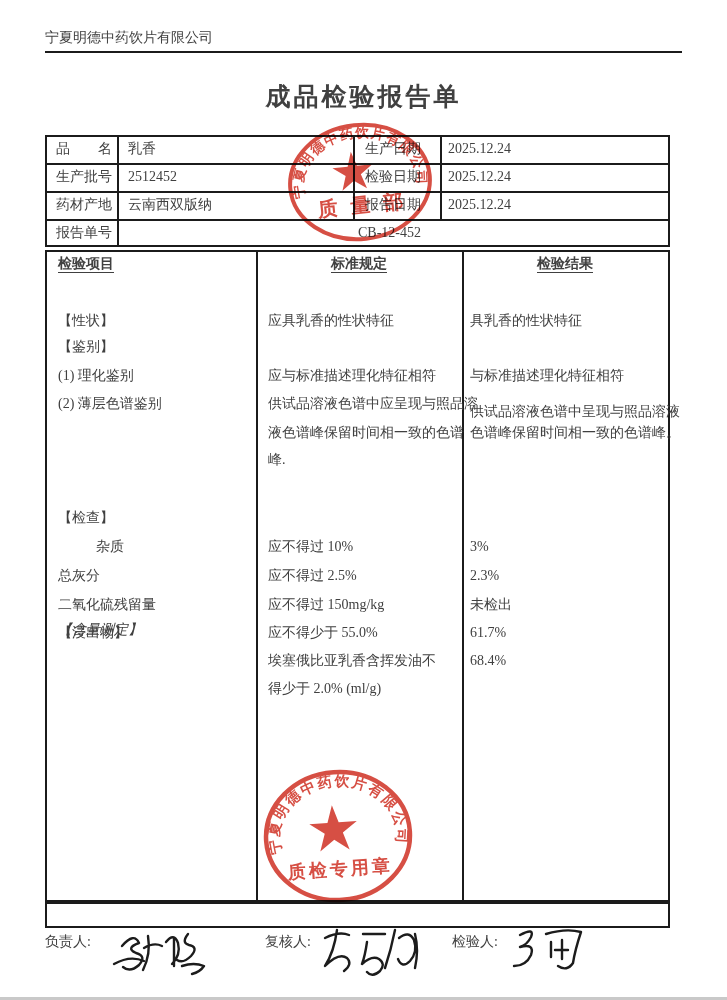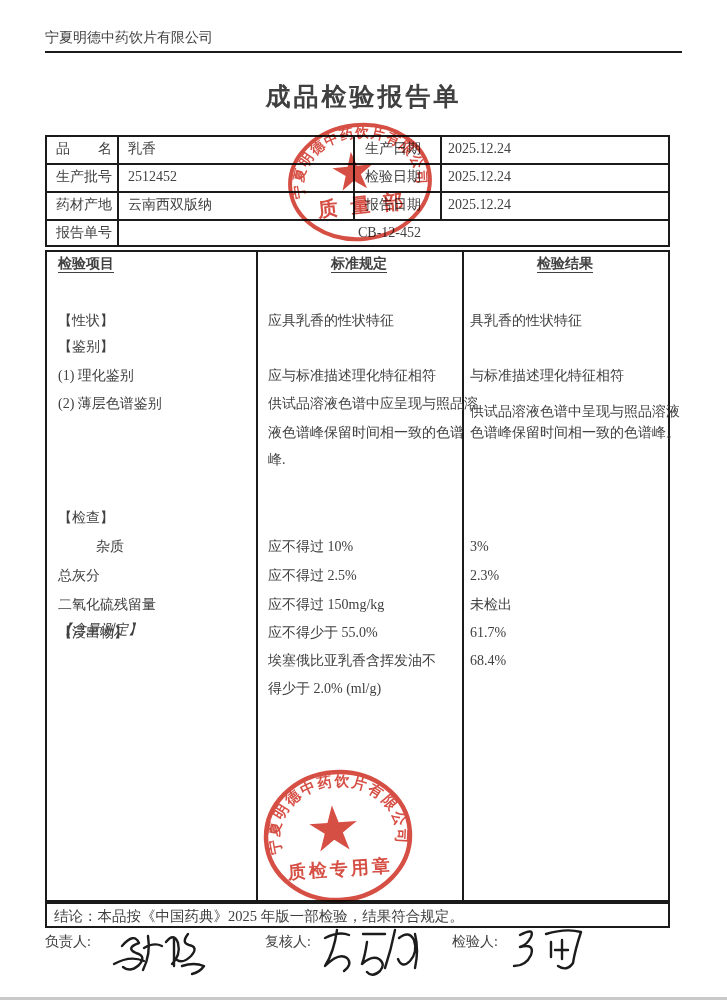--- a/index.html
+++ b/index.html
@@ -94,21 +94,20 @@
       <div class="cell" style="top: 623px; left: 58px; width: 190px;">【浸出物】</div>
       <div class="cell" style="top: 623px; left: 268px; width: 188px;">应不得少于 55.0%</div>
       <div class="cell" style="top: 623px; left: 470px; width: 194px;">61.7%</div>
       <div class="cell" style="top: 620px; left: 58px; width: 190px; font-style: italic;">【含量测定】</div>
       <div class="cell" style="top: 651px; left: 268px; width: 188px;">埃塞俄比亚乳香含挥发油不</div>
       <div class="cell" style="top: 651px; left: 470px; width: 194px;">68.4%</div>
       <div class="cell" style="top: 679px; left: 268px; width: 188px;">得少于 2.0% (ml/g)</div>
     </div>
 
   <div class="boxline" id="conclusion-box"></div>
-  <div class="abs" id="conclusion-text">结论：本品按《中国药典》2025 年版一部检验，结果符合规定。</div>
 
   <div class="sig-label" style="left:45px;">负责人:</div>
   <div class="sig-label" style="left:265px;">复核人:</div>
   <div class="sig-label" style="left:452px;">检验人:</div>
 
   <svg class="sig" style="left:108px;top:922px;" width="105" height="58" viewBox="0 0 105 58">
     <g fill="none" stroke="#1c1c1c" stroke-width="2.4" stroke-linecap="round" stroke-linejoin="round">
       <path d="M14 24 q12 -14 17 -3 q-14 5 -3 10 q11 3 3 12 q-9 8 -16 2 M6 42 q16 -9 30 -3"></path>
       <path d="M40 14 q3 18 -5 34 M36 26 q10 -6 18 -2"></path>
       <path d="M58 20 q8 -10 12 1 q3 12 -6 21 M66 16 v28"></path>

